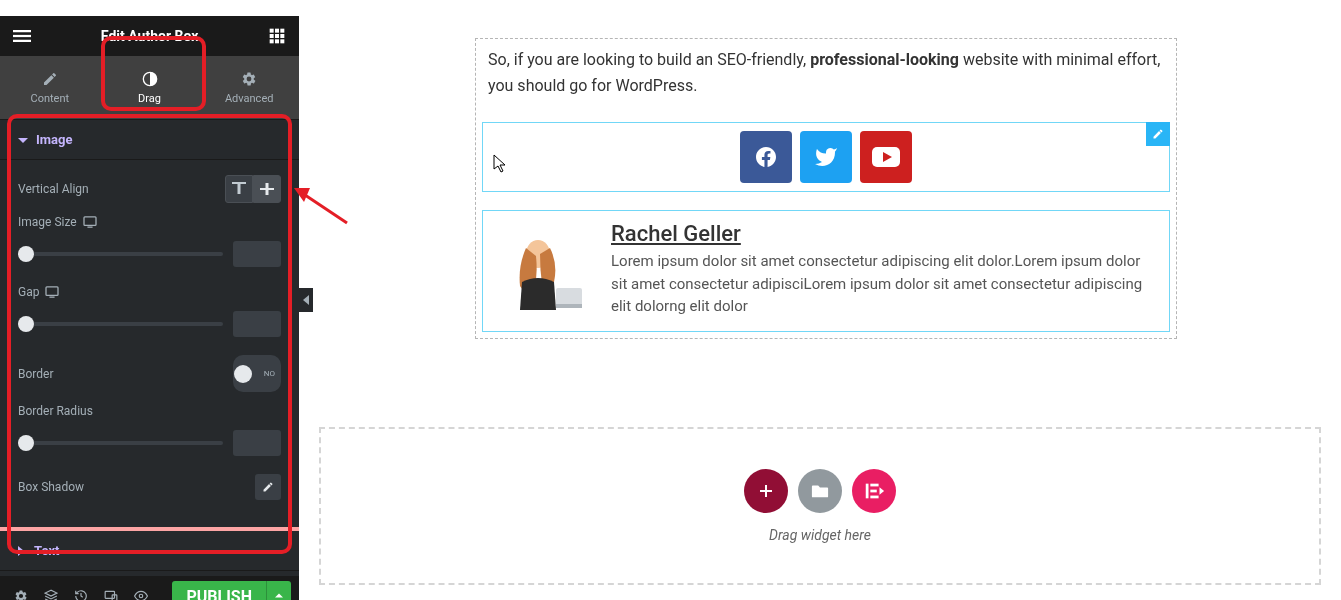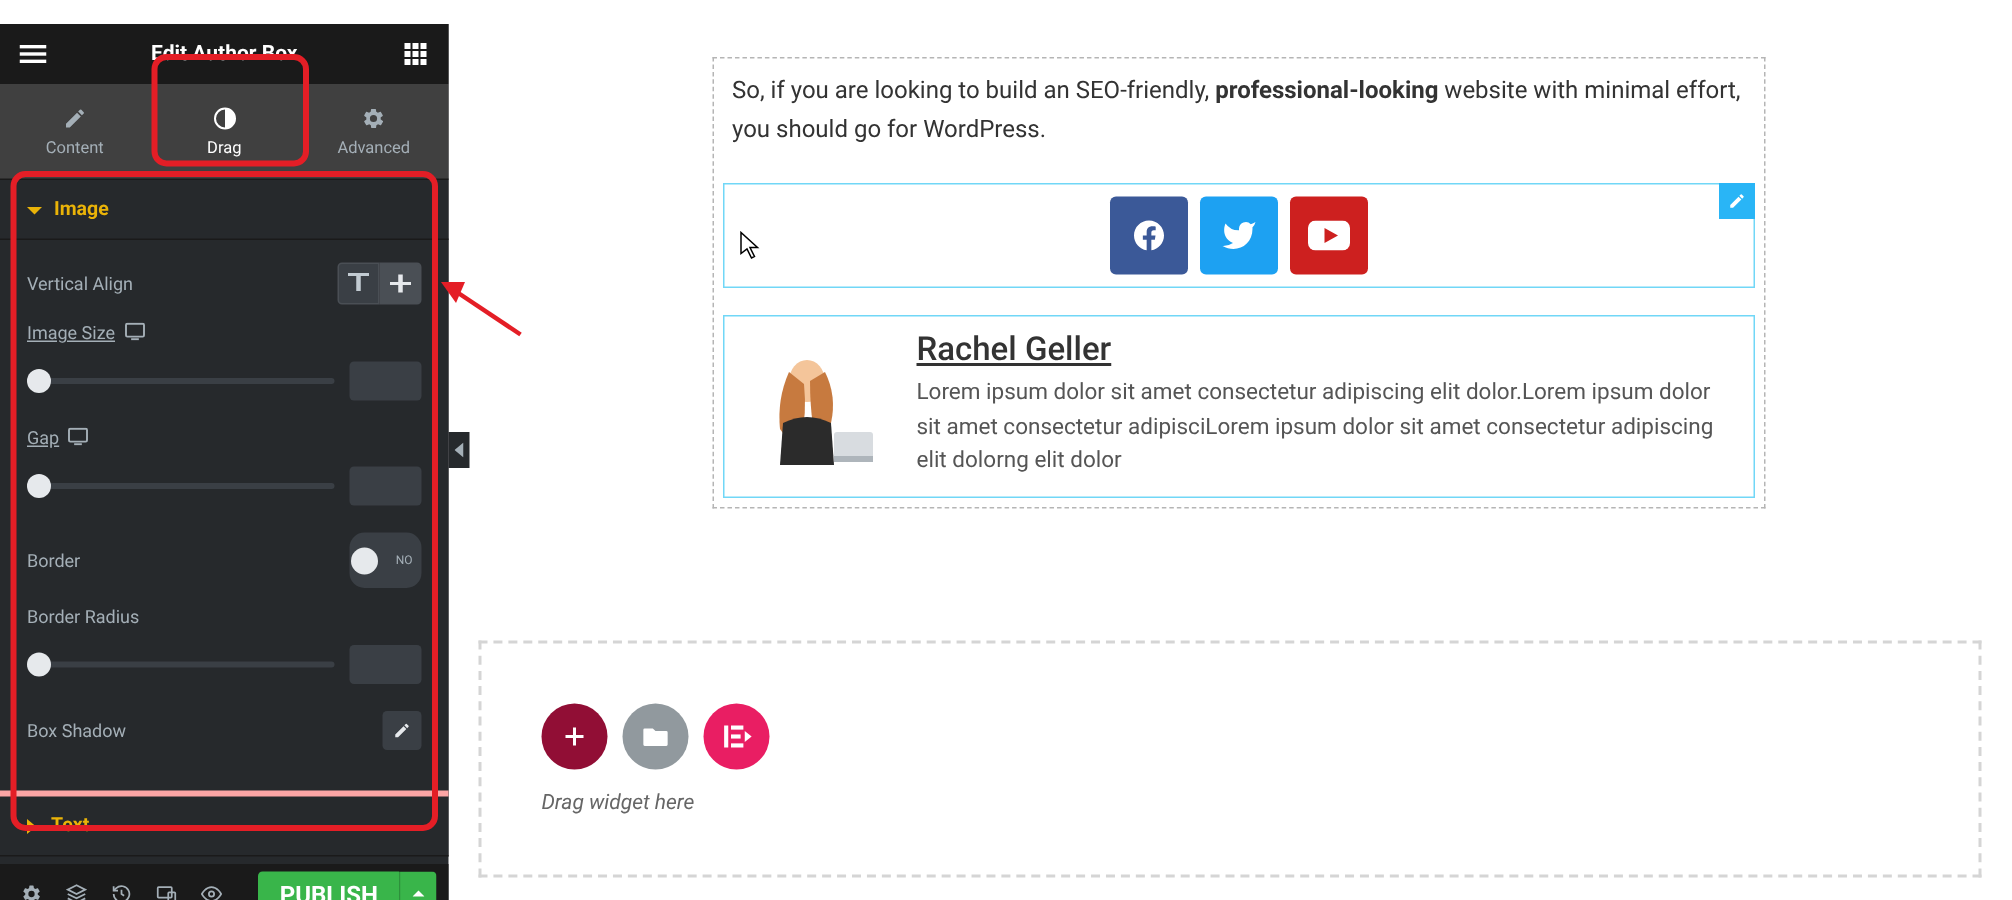--- a/index.html
+++ b/index.html
@@ -14,25 +14,25 @@
 .tabs { display: flex; background: #404040; height: 64px; border-bottom: 1px solid #1a1a1a; }
 .tab { flex: 1; display: flex; flex-direction: column; align-items: center; justify-content: center; gap: 5px; cursor: pointer; font-size: 11px; color: #a4afb7; }
 .tab.active { color: #fff; }
 .tab svg { width: 16px; height: 16px; }
 
 .red-box-tabs { position: absolute; left: 101px; top: 36px; width: 105px; height: 75px; border: 4px solid #e41e26; border-radius: 10px; pointer-events: none; }
 .red-box-panel { position: absolute; left: 7px; top: 114px; width: 285px; height: 440px; border: 4px solid #e41e26; border-radius: 10px; pointer-events: none; z-index: 5; }
 .red-arrow { position: absolute; left: 292px; top: 178px; width: 60px; height: 50px; pointer-events: none; z-index: 6; }
 
 .section { background: #26292c; }
-.section-header { display: flex; align-items: center; gap: 8px; padding: 12px 18px; color: #eab308; font-size: 13px; font-weight: bold; cursor: pointer; border-bottom: 1px solid #1a1a1a; }
+.section-header { display: flex; align-items: center; gap: 8px; padding: 12px 18px; color: #c4b5fd; font-size: 13px; font-weight: bold; cursor: pointer; border-bottom: 1px solid #1a1a1a; }
 .section-body { padding: 15px 18px; }
 
 .control-row { display: flex; align-items: center; justify-content: space-between; margin-bottom: 12px; font-size: 12px; color: #a4afb7; }
-.control-label { display: flex; align-items: flex-start; gap: 6px; text-decoration: underline; }
+.control-label { display: flex; align-items: center; gap: 6px; }
 
 .align-group { display: flex; }
 .align-btn { width: 28px; height: 28px; background: #3a3f45; display: flex; align-items: center; justify-content: center; cursor: pointer; border: 1px solid #4a4f55; }
 .align-btn:first-child { border-radius: 3px 0 0 3px; }
 .align-btn:last-child { border-radius: 0 3px 3px 0; }
 .align-btn.active { background: #4a4f55; }
 
 .slider-row { display: flex; align-items: center; gap: 10px; margin-bottom: 18px; }
 .slider-track { flex: 1; height: 4px; background: #3a3f45; border-radius: 2px; position: relative; cursor: pointer; }
 .slider-thumb { position: absolute; left: 0; top: -6px; width: 16px; height: 16px; background: #e6e9ec; border-radius: 50%; cursor: grab; }
@@ -63,21 +63,21 @@
 .fb { background: #3b5998; }
 .tw { background: #1da1f2; }
 .yt { background: #cd201f; }
 
 .author-box { border: 1px solid #71d7f7; padding: 10px; display: flex; gap: 18px; }
 .author-img { width: 100px; height: 100px; flex-shrink: 0; display: flex; align-items: center; justify-content: center; }
 .author-body { flex: 1; }
 .author-name { font-size: 22px; font-weight: 500; color: #333; margin-bottom: 4px; text-decoration: underline; }
 .author-desc { font-size: 15px; color: #555; line-height: 1.5; }
 
-.drop-section { border: 2px dashed #d5d5d5; padding: 40px; display: flex; flex-direction: column; align-items: flex-start; gap: 14px; }
+.drop-section { border: 2px dashed #d5d5d5; padding: 40px; display: flex; flex-direction: column; align-items: center; gap: 14px; }
 .drop-buttons { display: flex; gap: 10px; }
 .drop-btn { width: 44px; height: 44px; border-radius: 50%; display: flex; align-items: center; justify-content: center; cursor: pointer; }
 .drop-plus { background: #910e35; }
 .drop-folder { background: #91999e; }
 .drop-ek { background: #e91e63; }
 .drop-text { font-style: italic; color: #666; font-size: 14px; }
 
 .cursor-pointer { position: absolute; left: 493px; top: 154px; pointer-events: none; z-index: 10; }
 </style>
 </head>

